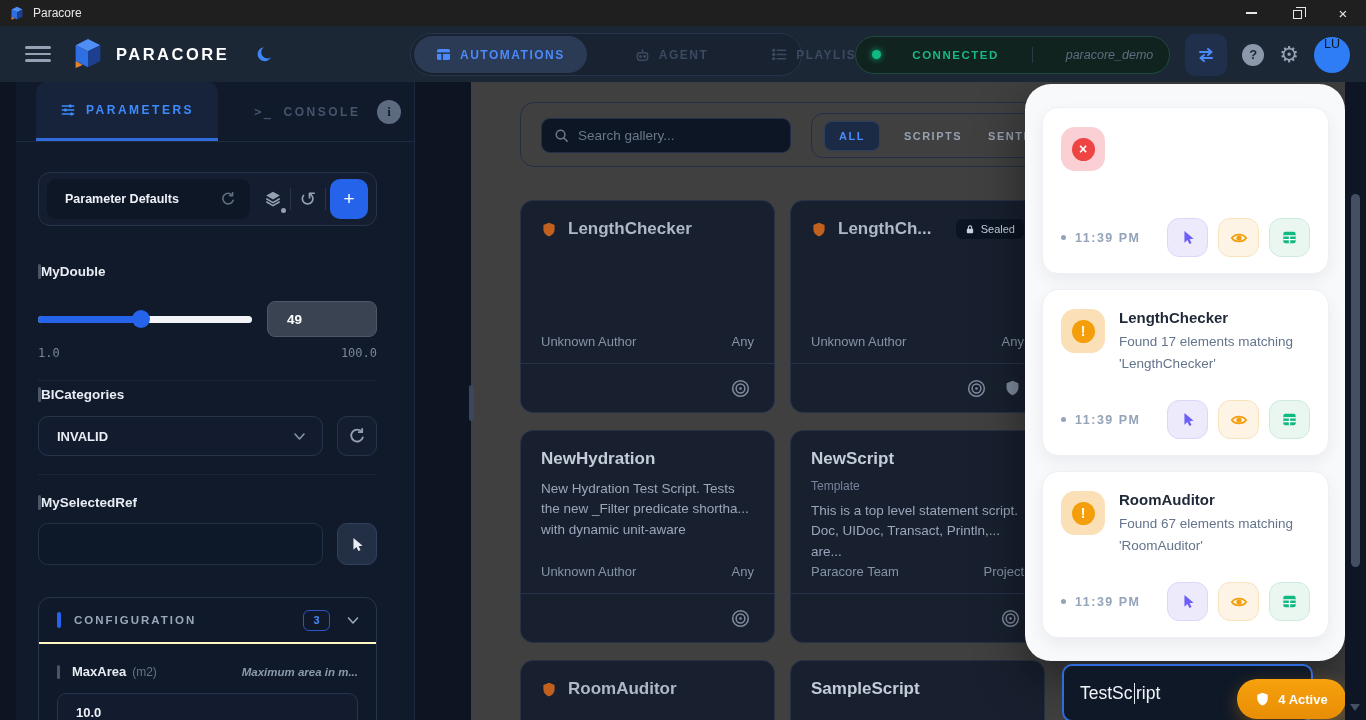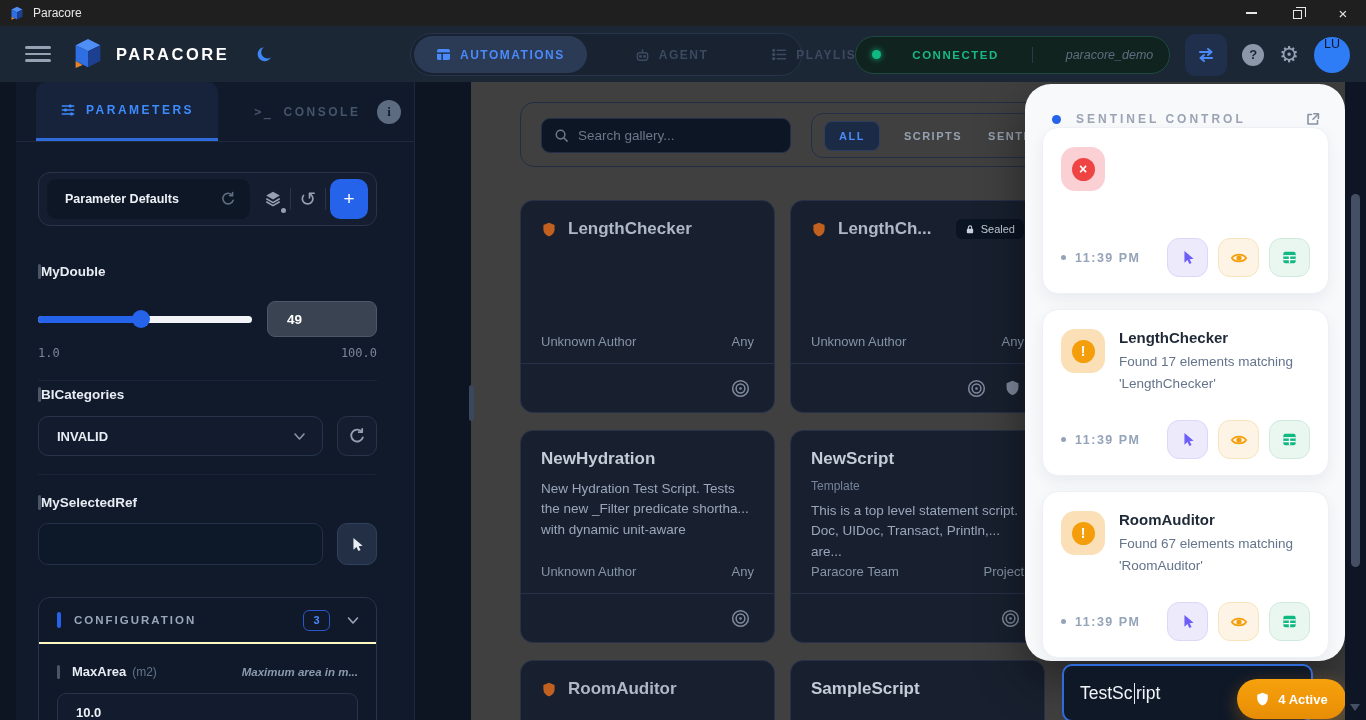--- a/index.html
+++ b/index.html
@@ -514,31 +514,20 @@
         <div class="card-top">
           <div class="card-title-row">
               <span class="card-title">SampleScript</span>
             </div>
         </div>
       </div>
     </div>
   </div>
 
   <div class="panel">
-    <div class="panel-header">
-      <span class="panel-dot"></span>
-      <span class="panel-title">SENTINEL CONTROL</span>
-      <span class="panel-ext">
-        <svg class="svg-stroke" width="16" height="16" viewBox="0 0 16 16">
-            <path d="M6.5 3.5 H3 V13 H12.5 V9.5"></path>
-            <polyline points="8.8,2.8 13.4,2.8 13.4,7.4"></polyline>
-            <line x1="13.2" y1="3" x2="8" y2="8.2"></line>
-          </svg>
-      </span>
-    </div>
 
     <div class="notif">
       <div class="notif-head">
         <div class="sev-squircle error">
           <span class="sev-circle error">×</span>
         </div>
       </div>
       <div class="notif-footer">
         <span class="time-bullet"></span>
         <span class="notif-time">11:39 PM</span>

